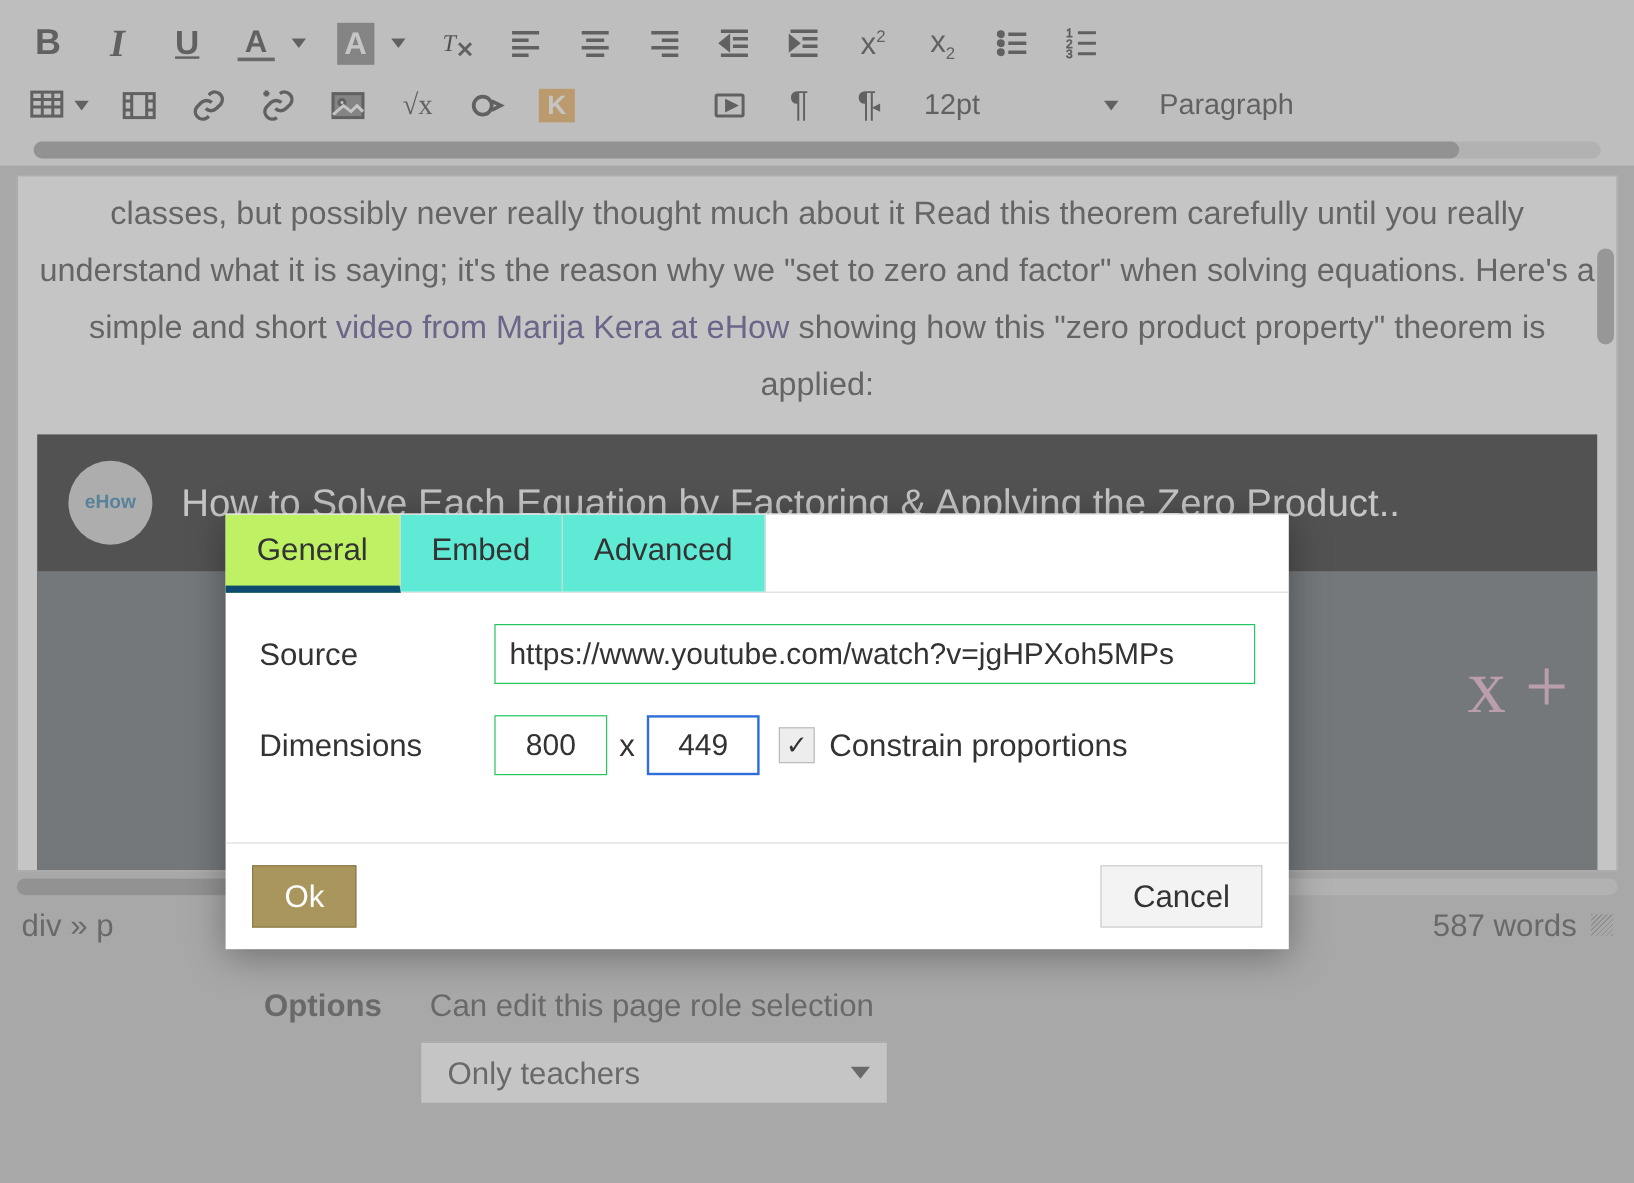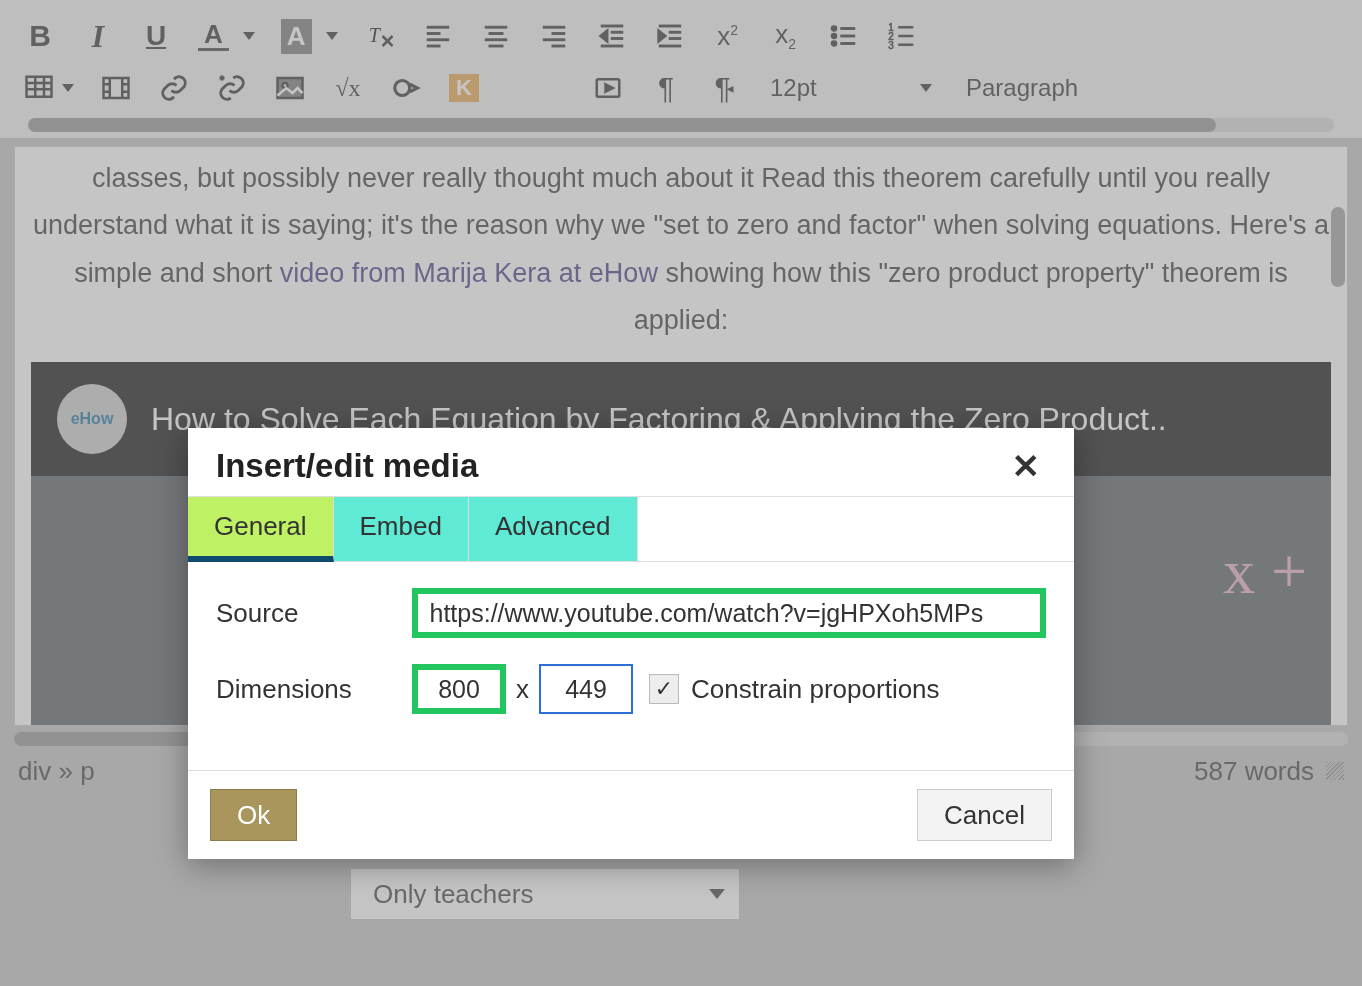--- a/index.html
+++ b/index.html
@@ -229,21 +229,21 @@
 }
 .form-row {
   display: flex;
   align-items: center;
   margin-bottom: 26px;
   font-size: 26px;
 }
 .form-label { width: 196px; color: #333; }
 .txt {
   height: 50px;
-  border: 6px solid #22c55e;
+  border: 1px solid #22c55e;
   padding: 0 12px;
   font-size: 25px;
   color: #333;
 }
 .txt.src { width: 636px; }
 .txt.dim { width: 94px; text-align: center; }
 .txt.dim.focus { border: 2px solid #2d6fd6; }
 .x-sep { margin: 0 10px; }
 .chk {
   width: 30px; height: 30px;
@@ -489,24 +489,20 @@
   <span>Can edit this page role selection</span>
 </div>
 <div class="role-select">
   <span>Only teachers</span>
   <span class="chev"></span>
 </div>
 
 <div class="overlay"></div>
 
 <div class="dialog">
-  <div class="dlg-head">
-    <div class="dlg-title">Insert/edit media</div>
-    <div class="dlg-close">✕</div>
-  </div>
   <div class="tabs">
     <div class="tab active">General</div>
     <div class="tab">Embed</div>
     <div class="tab">Advanced</div>
   </div>
   <div class="form">
     <div class="form-row">
       <div class="form-label">Source</div>
       <input class="txt src" value="https://www.youtube.com/watch?v=jgHPXoh5MPs" style="">
     </div>

